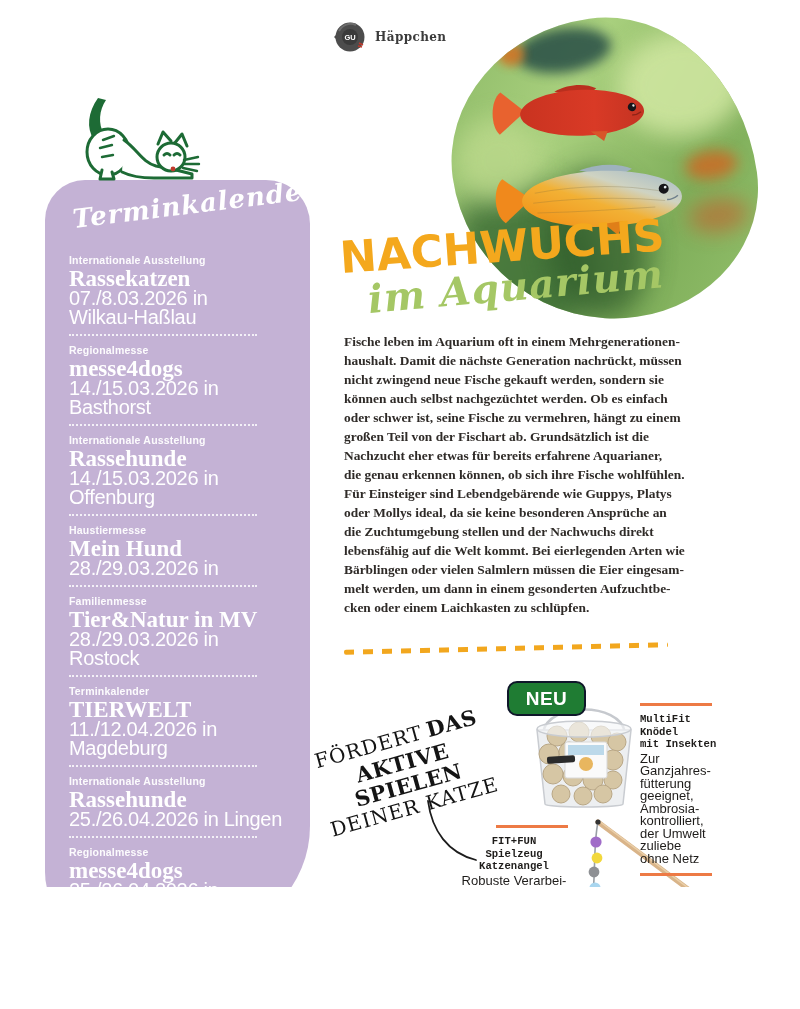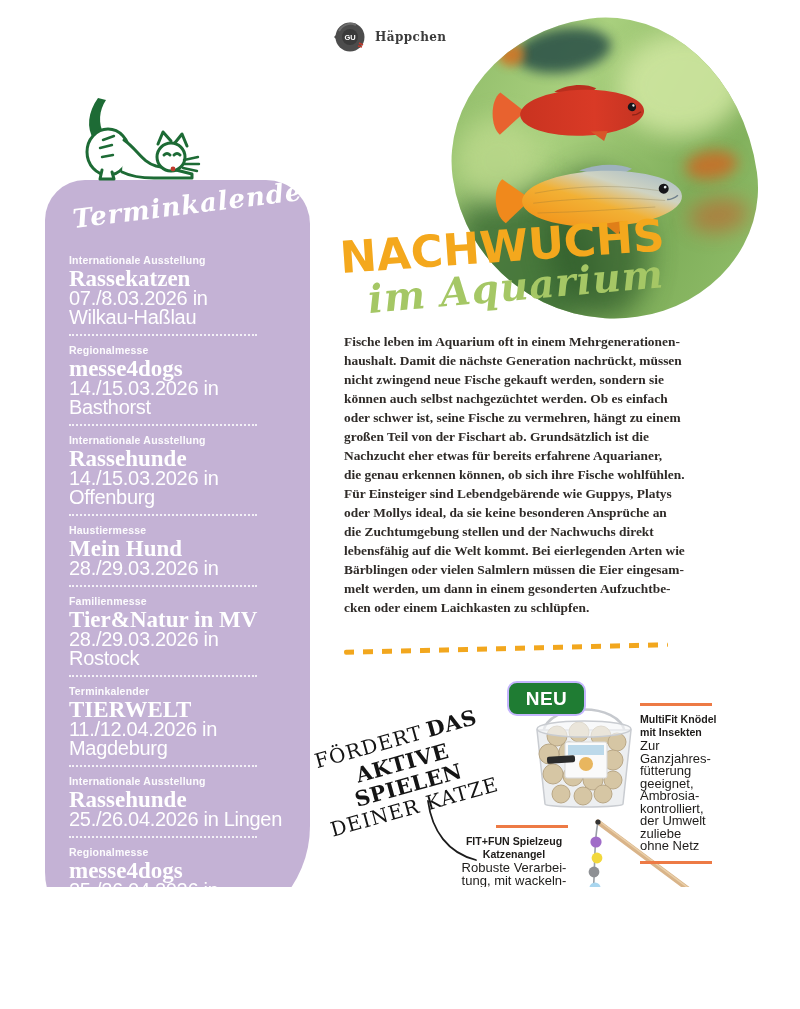--- a/index.html
+++ b/index.html
@@ -70,39 +70,39 @@
     font-size:26px; letter-spacing:1px; transform:rotate(-7deg); transform-origin:left center;
     margin:10px 0 20px 4px;
   }
   .ev-cat  { font-size:10.5px; font-weight:bold; letter-spacing:.2px; line-height:12px; margin-bottom:3px; opacity:.96; }
   .ev-name { font-family:"Liberation Serif", serif; font-weight:bold; font-size:23px; line-height:20px; }
   .ev-date, .ev-loc { font-size:20px; line-height:19px; letter-spacing:-.3px; font-weight:400; }
   .ev-divider { width:188px; border-top:2px dotted rgba(255,255,255,.8); margin:7px 0 8px 0; }
 
   
   .neu-badge {
-    position:absolute; z-index:4; background:#1f7c33; border:2px solid #c4b5fd;
+    position:absolute; z-index:4; background:#1f7c33; border:2px solid #0f172a;
     border-radius:10px; color:#fff; font-weight:bold; letter-spacing:.5px;
     display:flex; align-items:center; justify-content:center;
     font-family:"Liberation Sans", sans-serif;
   }
   .neu-1 { left:507px; top:681px; width:79px; height:35px; font-size:19px; }
   .neu-2 { left:651px; top:896px; width:89px; height:42px; font-size:22px; border-radius:13px; }
 
   .bucket-img { position:absolute; left:527px; top:696px; width:114px; height:116px; z-index:2; }
   .wand-img   { position:absolute; left:572px; top:814px; width:132px; height:146px; z-index:1; }
 
   .product-note { position:absolute; z-index:3; font-family:"Liberation Sans", sans-serif; color:#1e1c1a; }
   .pn-1 { left:640px; top:703px; width:80px; text-align:left; }
   .pn-2 { left:460px; top:825px; width:108px; text-align:center; }
   .pn-rule { width:72px; height:3px; background:#ed7a45; }
   .pn-1 .pn-rule { margin-bottom:7px; }
   .pn-2 .pn-rule { margin-left:auto; margin-bottom:7px; }
   .pn-rule.bottom { margin-top:8px; margin-bottom:0; }
-  .pn-name { font-weight:bold; font-size:10.6px; line-height:12.5px; white-space:pre-line; }
+  .pn-name { font-weight:bold; font-size:10.6px; line-height:12.5px; white-space:pre-line;font-family:Liberation Mono, monospace; }
   .pn-desc { font-size:13px; line-height:12.5px; white-space:pre-line; margin-top:2px; }
 
   
   .promo {
     position:absolute; left:316px; top:726px; width:178px; z-index:3;
     transform:rotate(-15.5deg); transform-origin:center; text-align:center;
     font-family:"DejaVu Serif", serif; color:#141414; line-height:23px;
   }
   .promo .light { font-weight:400; font-size:20px; letter-spacing:1px; }
   .promo .bold  { font-weight:bold; font-size:21px; letter-spacing:.5px; }

